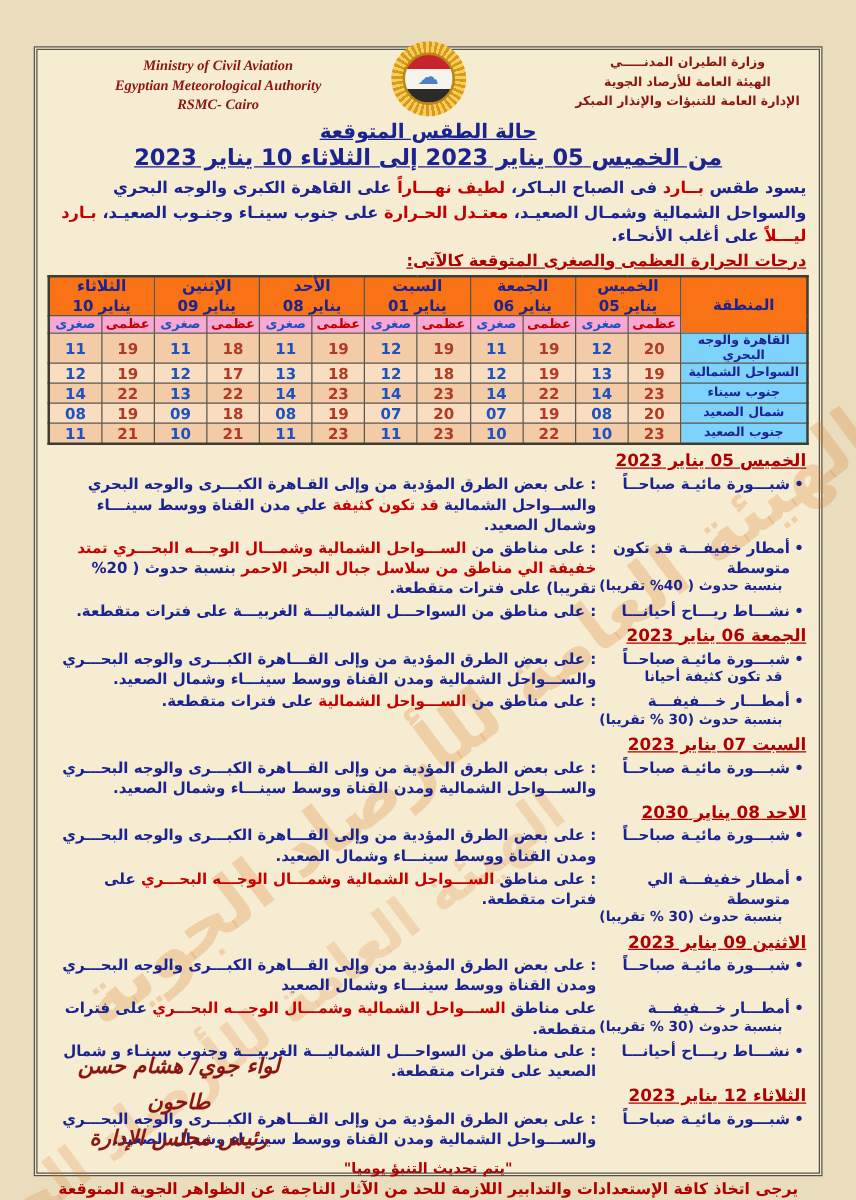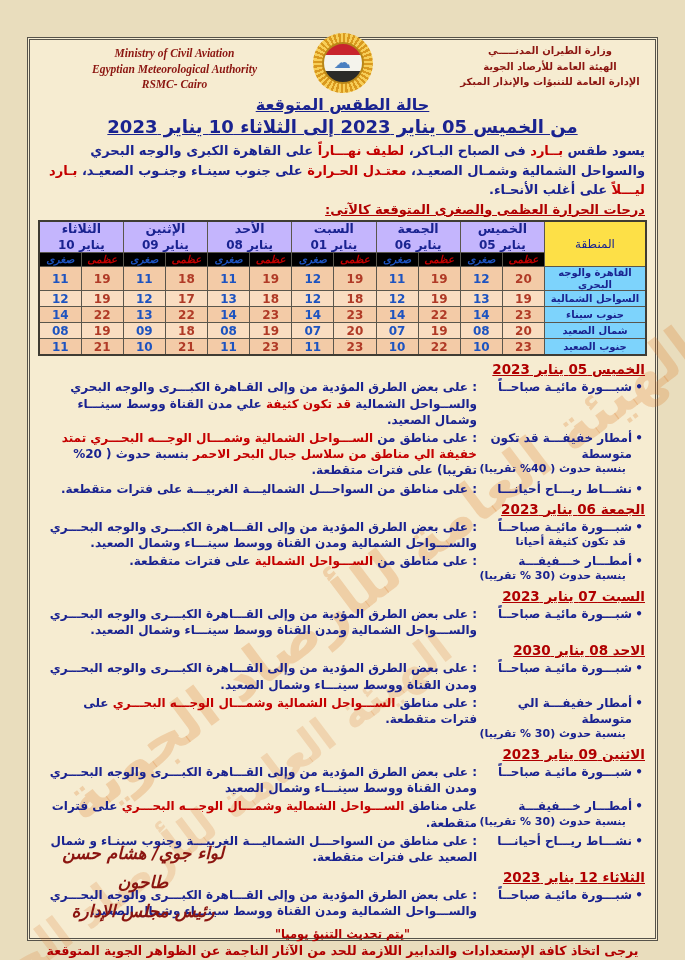--- a/index.html
+++ b/index.html
@@ -67,25 +67,25 @@
     font-size:13px;text-decoration:underline;margin:2px 2px 3px;
   }
   
   table.temps{
     direction:rtl;width:100%;border-collapse:collapse;
     border:2px solid #3f3c33;table-layout:fixed;
   }
   table.temps th,table.temps td{
     border:1px solid #5a564c;text-align:center;padding:0 2px;line-height:1.18;
   }
-  th.region-h{background:#fde047;color:#1a2390;font-size:12px;font-weight:normal;width:96px;}
-  th.day-h{background:#c4b5fd;color:#1a2390;font-weight:bold;padding:2px 0 1px;}
+  th.region-h{background:#f97316;color:#1a2390;font-size:12px;font-weight:bold;width:96px;}
+  th.day-h{background:#f97316;color:#1a2390;font-weight:bold;padding:2px 0 1px;}
   .day-name{font-size:12.5px;}
   .day-date{font-size:12px;direction:ltr;margin-top:2px;}
-  th.sub{background:#000000;font-size:10.5px;padding:1px 0;font-style:italic;}
+  th.sub{background:#f9a8d4;font-size:10.5px;padding:1px 0;}
   th.sub.mx{color:#c40000;}
   th.sub.mn{color:#1d53c0;}
   td.rg{background:#7dd3fc;color:#1a2390;font-weight:bold;font-size:10px;}
   td.v{font-weight:bold;font-size:12px;height:15px;}
   td.v.mx{color:#b03a26;}
   td.v.mn{color:#1d53c0;}
   tbody tr:nth-child(odd) td.v{background:#f3cba7;}
   tbody tr:nth-child(even) td.v{background:#f9ddc1;}
   
   .sections{direction:rtl;padding:1px 2px 0;}

